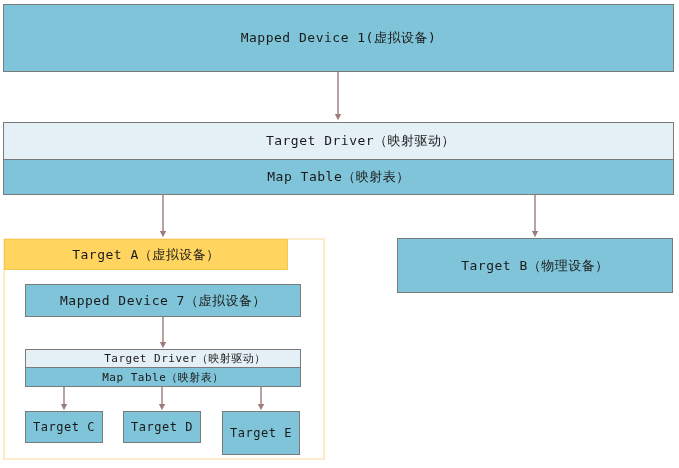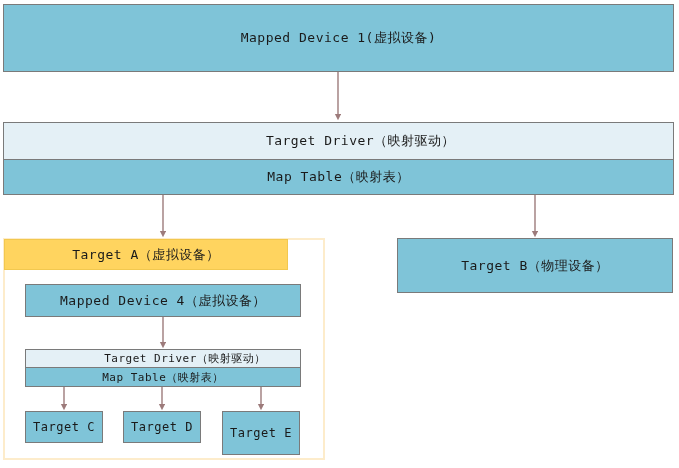--- a/index.html
+++ b/index.html
@@ -142,21 +142,21 @@
   <div class="box teal" id="mapped-device-1">Mapped Device 1(虚拟设备)</div>
 
   <div class="box pale" id="target-driver-top">Target Driver（映射驱动）</div>
 
   <div class="box teal" id="map-table-top">Map Table（映射表）</div>
 
   <div class="group" id="target-a-group"></div>
 
   <div class="box amber" id="target-a-header">Target A（虚拟设备）</div>
 
-  <div class="box teal" id="mapped-device-2">Mapped Device 4（虚拟设备）</div>
+  <div class="box teal" id="mapped-device-2">Mapped Device 7（虚拟设备）</div>
 
   <div class="box pale" id="target-driver-inner">Target Driver（映射驱动）</div>
 
   <div class="box teal" id="map-table-inner">Map Table（映射表）</div>
 
   <div class="box teal" id="target-c">Target C</div>
 
   <div class="box teal" id="target-d">Target D</div>
 
   <div class="box teal" id="target-e">Target E</div>

